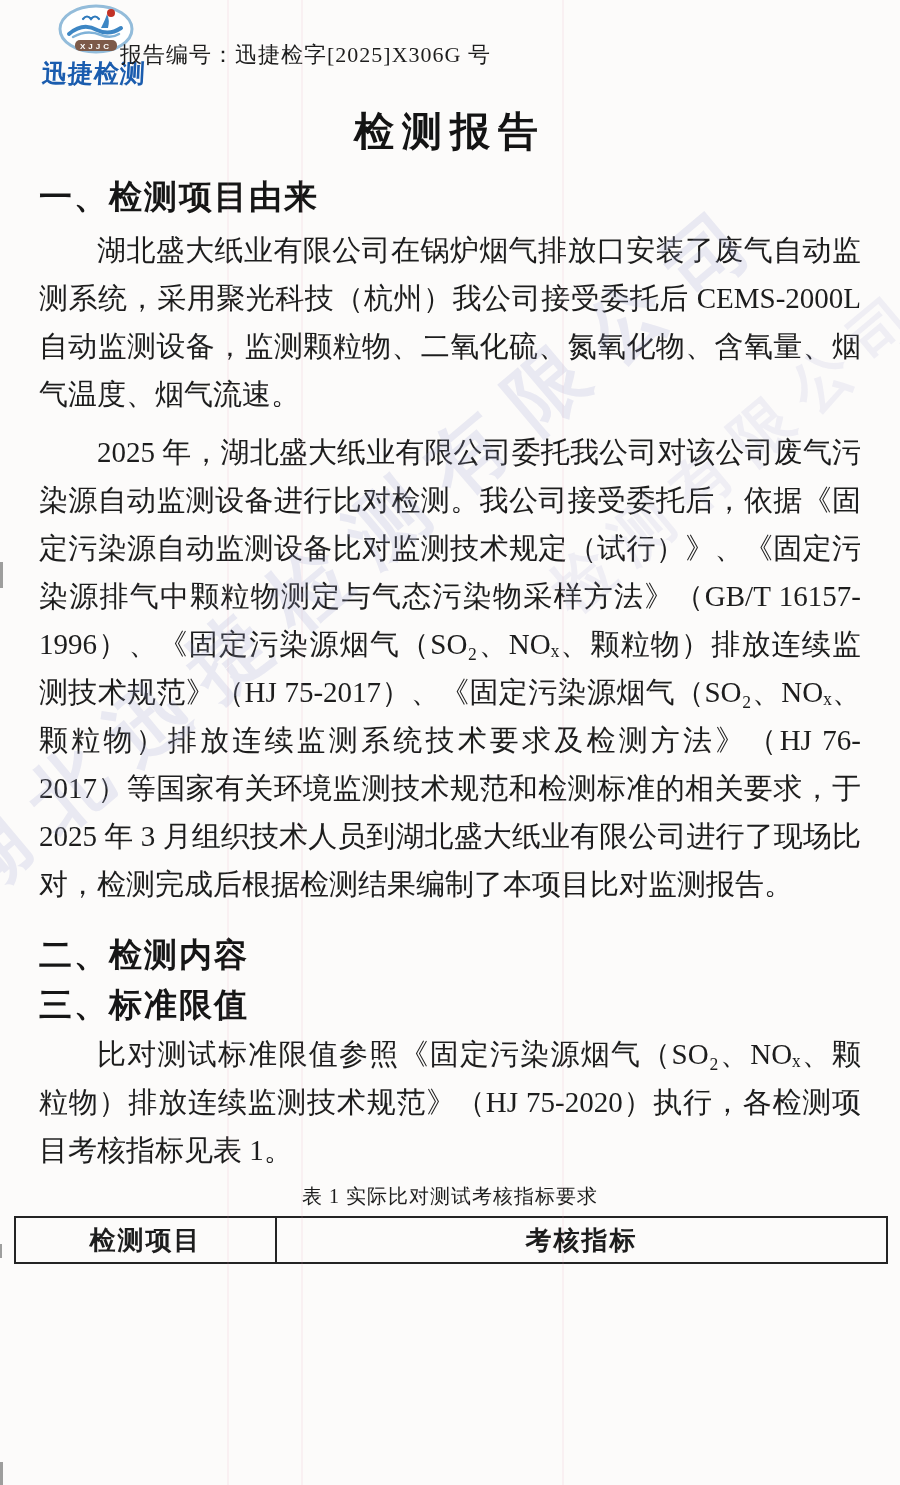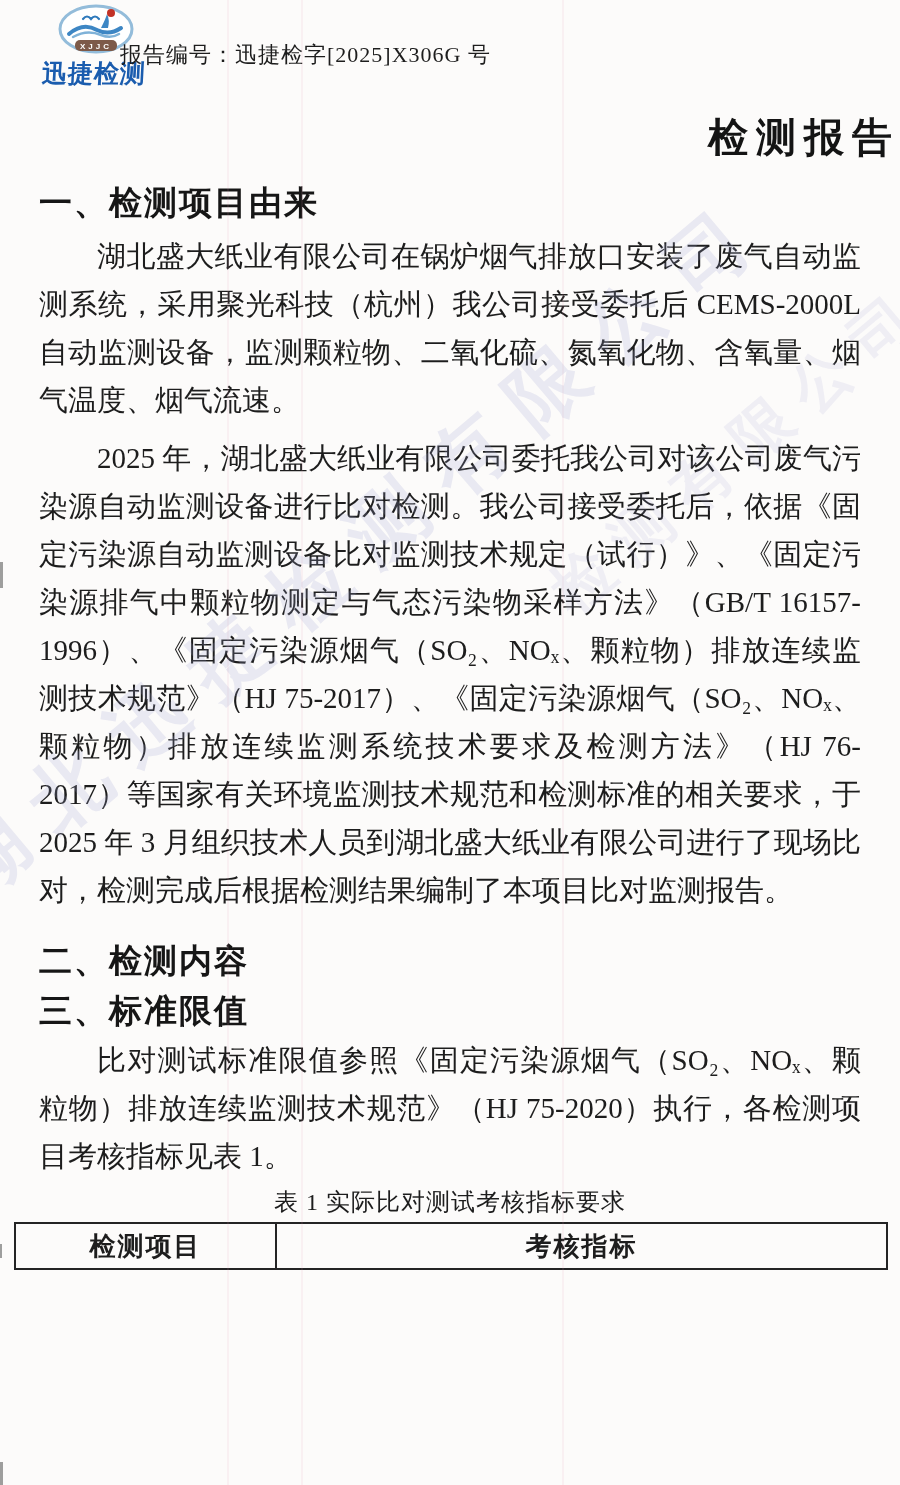--- a/index.html
+++ b/index.html
@@ -31,24 +31,24 @@
   .logo-wrap{position:absolute;left:38px;top:4px;width:112px;text-align:center;}
   .logo-svg{display:block;margin:0 auto;}
   .company-name{
     font-family:"Liberation Sans","DejaVu Sans",sans-serif;
     font-weight:700;font-size:25px;color:#1a5cae;
     letter-spacing:1px;margin-top:1px;transform:skewX(-3deg);
   }
   .report-no{position:absolute;left:120px;top:40px;font-size:22px;letter-spacing:1px;}
 
   .doc-title{
-    text-align:right;
+    text-align:center;
     font-family:"Liberation Sans","DejaVu Sans",sans-serif;
     font-weight:700;font-size:40px;line-height:50px;
-    letter-spacing:8px;margin-top:16px;color:#141414;
+    letter-spacing:8px;margin-top:10px;color:#141414;
   }
 
   .sec{padding:0 39px;}
   .sec-heading{
     font-family:"Liberation Sans","DejaVu Sans",sans-serif;
     font-weight:700;font-size:33px;line-height:42px;
     letter-spacing:2px;color:#161616;margin:0;
   }
   .h-s1{margin-top:20px;}
   .h-s2{margin-top:26px;}
@@ -63,21 +63,21 @@
   .p2{margin-top:10px;}
   .p3{margin-top:4px;}
 
   .item{
     font-size:29px;line-height:48px;
     text-align:justify;text-indent:2em;margin:0;
   }
   .items{margin-top:10px;}
 
   .tbl-caption{
-    text-align:center;font-size:24px;line-height:32px;
+    text-align:center;font-size:20px;line-height:32px;
     margin-top:6px;letter-spacing:1px;
   }
   table.criteria-table{
     border-collapse:collapse;
     margin:4px 14px 0 14px;
     width:872px;table-layout:fixed;
   }
   .criteria-table th,.criteria-table td{border:2.5px solid #242424;padding:0;}
   .criteria-table th{
     font-family:"Liberation Sans","DejaVu Sans",sans-serif;

